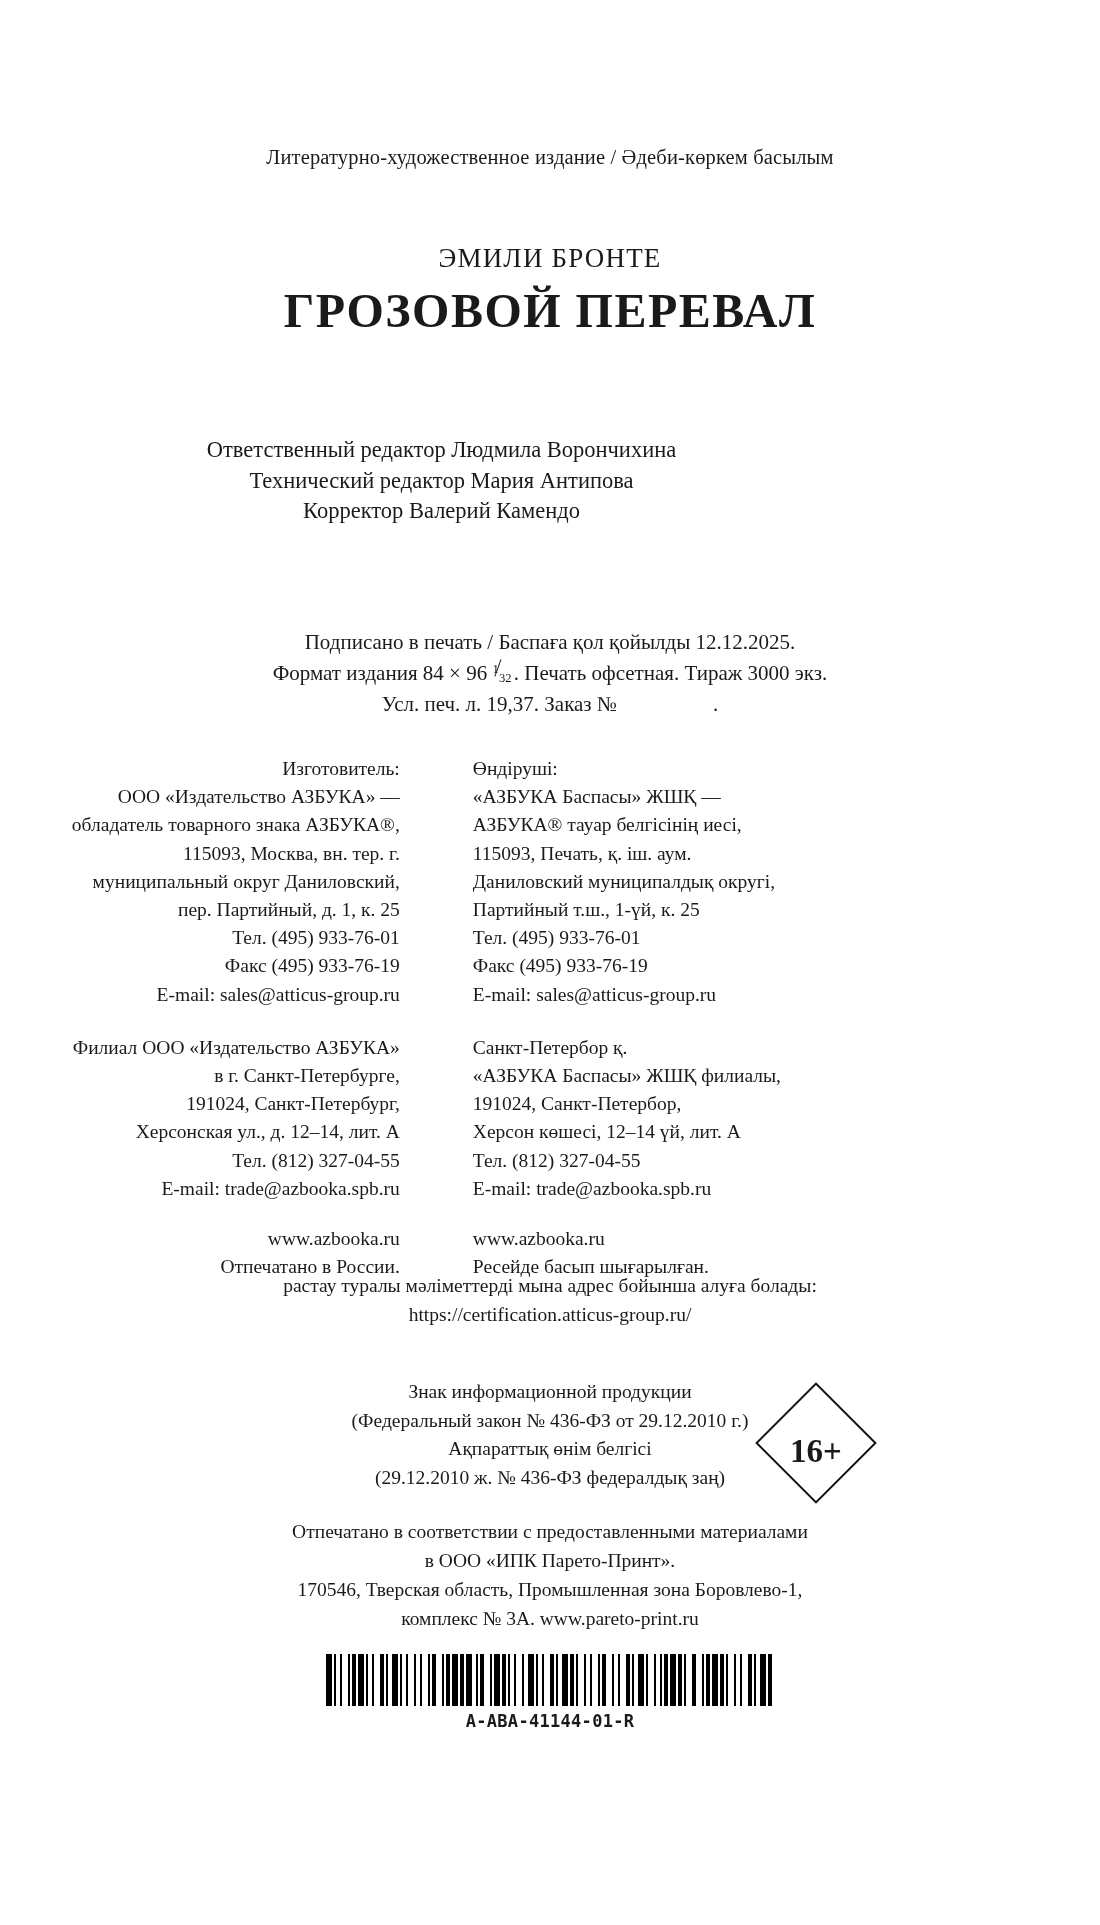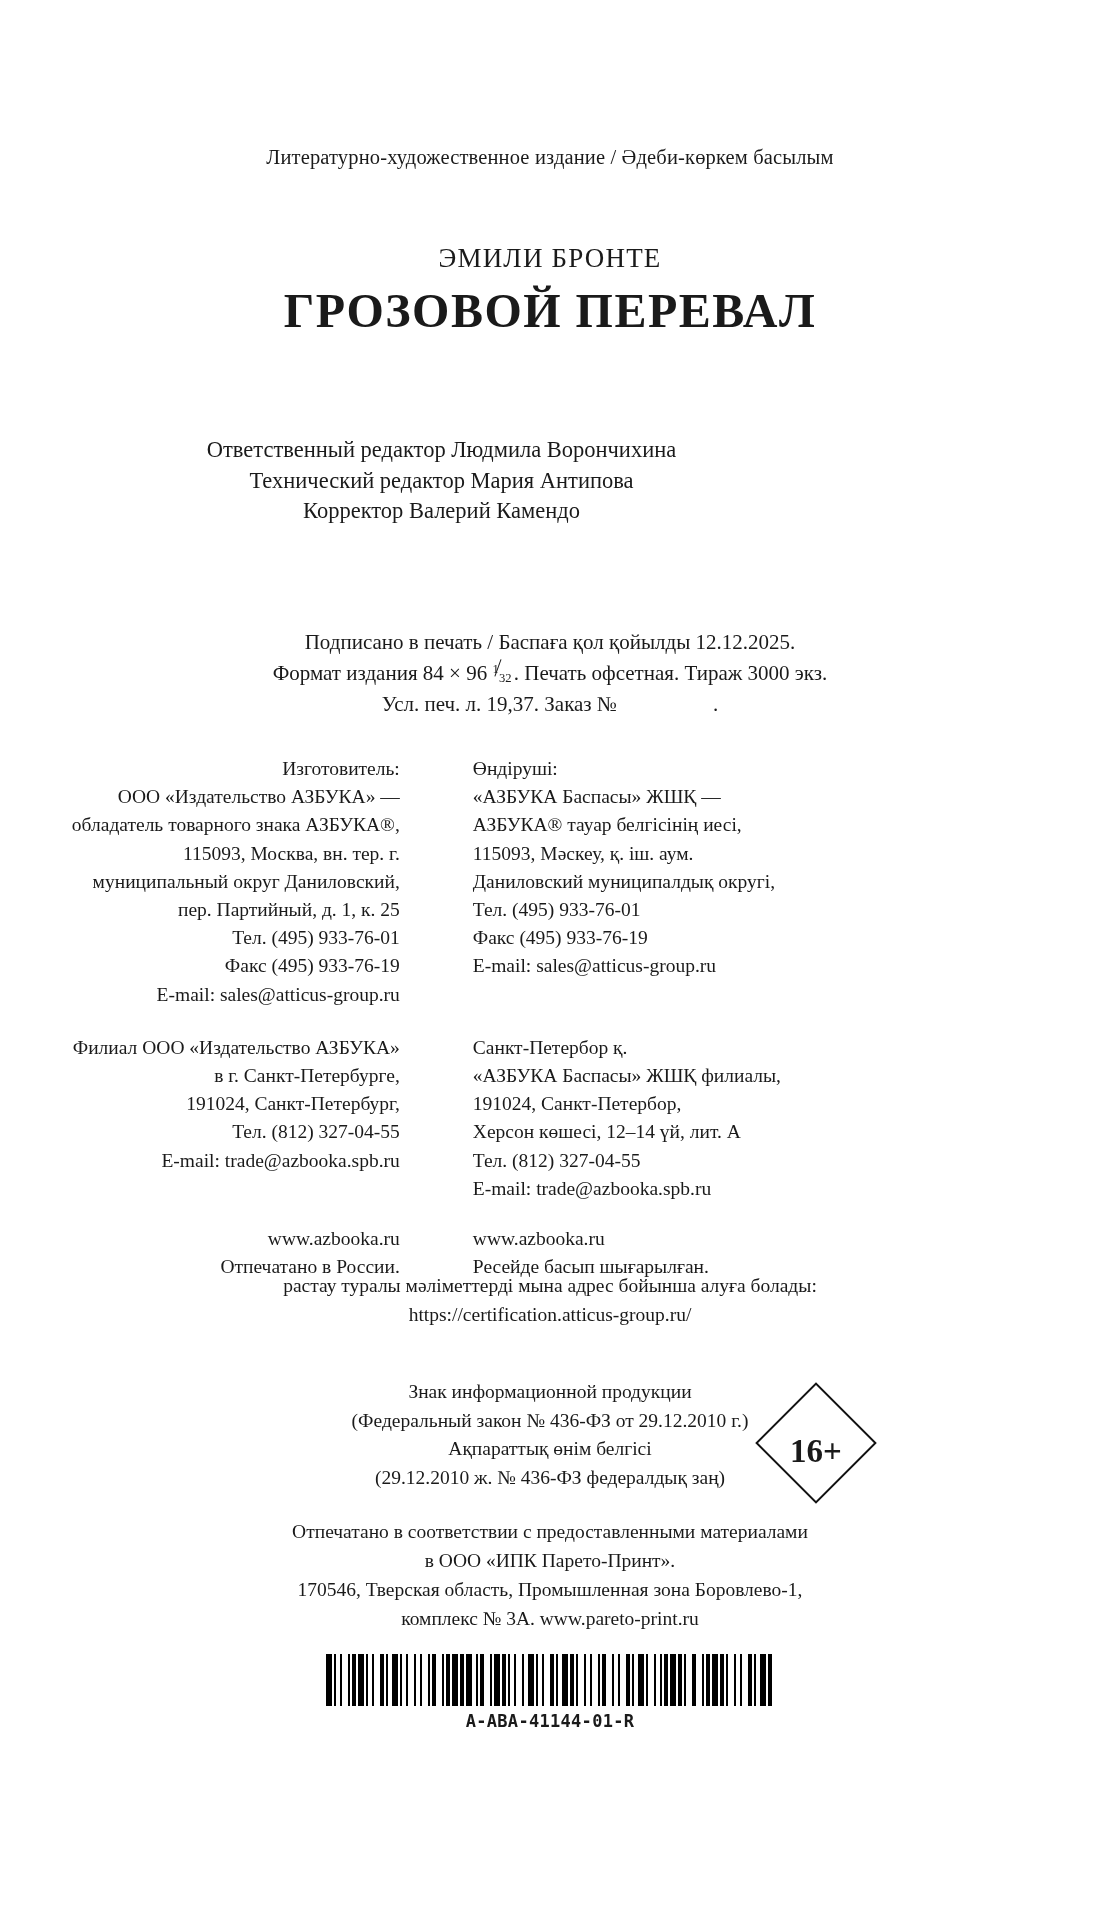--- a/index.html
+++ b/index.html
@@ -263,35 +263,37 @@
         <div>муниципальный округ Даниловский,</div>
         <div>пер. Партийный, д. 1, к. 25</div>
         <div>Тел. (495) 933-76-01</div>
         <div>Факс (495) 933-76-19</div>
         <div>E-mail: sales@atticus-group.ru</div>
       </div>
       <div class="col-kz">
         <div>Өндіруші:</div>
         <div>«АЗБУКА Баспасы» ЖШҚ —</div>
         <div>АЗБУКА® тауар белгісінің иесі,</div>
-        <div>115093, Мәскеу, қ. іш. аум.</div>
+        <div>115093, Печать, қ. іш. аум.</div>
         <div>Даниловский муниципалдық округі,</div>
+        <div>Партийный т.ш., 1-үй, к. 25</div>
         <div>Тел. (495) 933-76-01</div>
         <div>Факс (495) 933-76-19</div>
         <div>E-mail: sales@atticus-group.ru</div>
       </div>
     </div>
 
     <div class="pub-gap"></div>
 
     <div class="pub-row">
       <div class="col-ru">
         <div>Филиал ООО «Издательство АЗБУКА»</div>
         <div>в г. Санкт-Петербурге,</div>
         <div>191024, Санкт-Петербург,</div>
+        <div>Херсонская ул., д. 12–14, лит. А</div>
         <div>Тел. (812) 327-04-55</div>
         <div>E-mail: trade@azbooka.spb.ru</div>
       </div>
       <div class="col-kz">
         <div>Санкт-Петербор қ.</div>
         <div>«АЗБУКА Баспасы» ЖШҚ филиалы,</div>
         <div>191024, Санкт-Петербор,</div>
         <div>Херсон көшесі, 12–14 үй, лит. А</div>
         <div>Тел. (812) 327-04-55</div>
         <div>E-mail: trade@azbooka.spb.ru</div>

